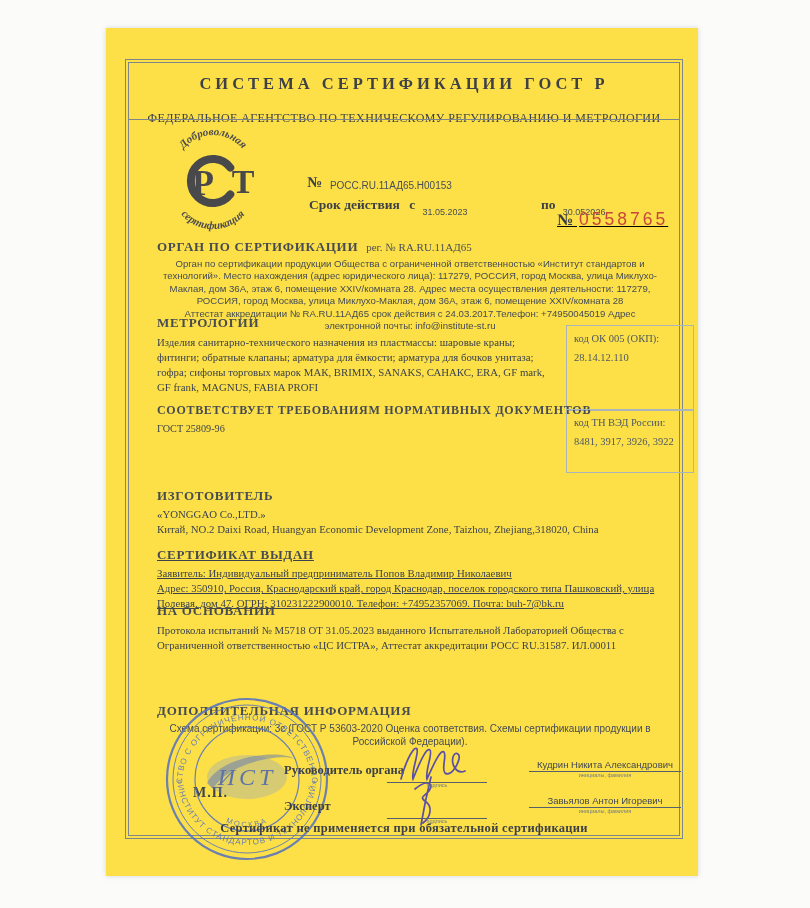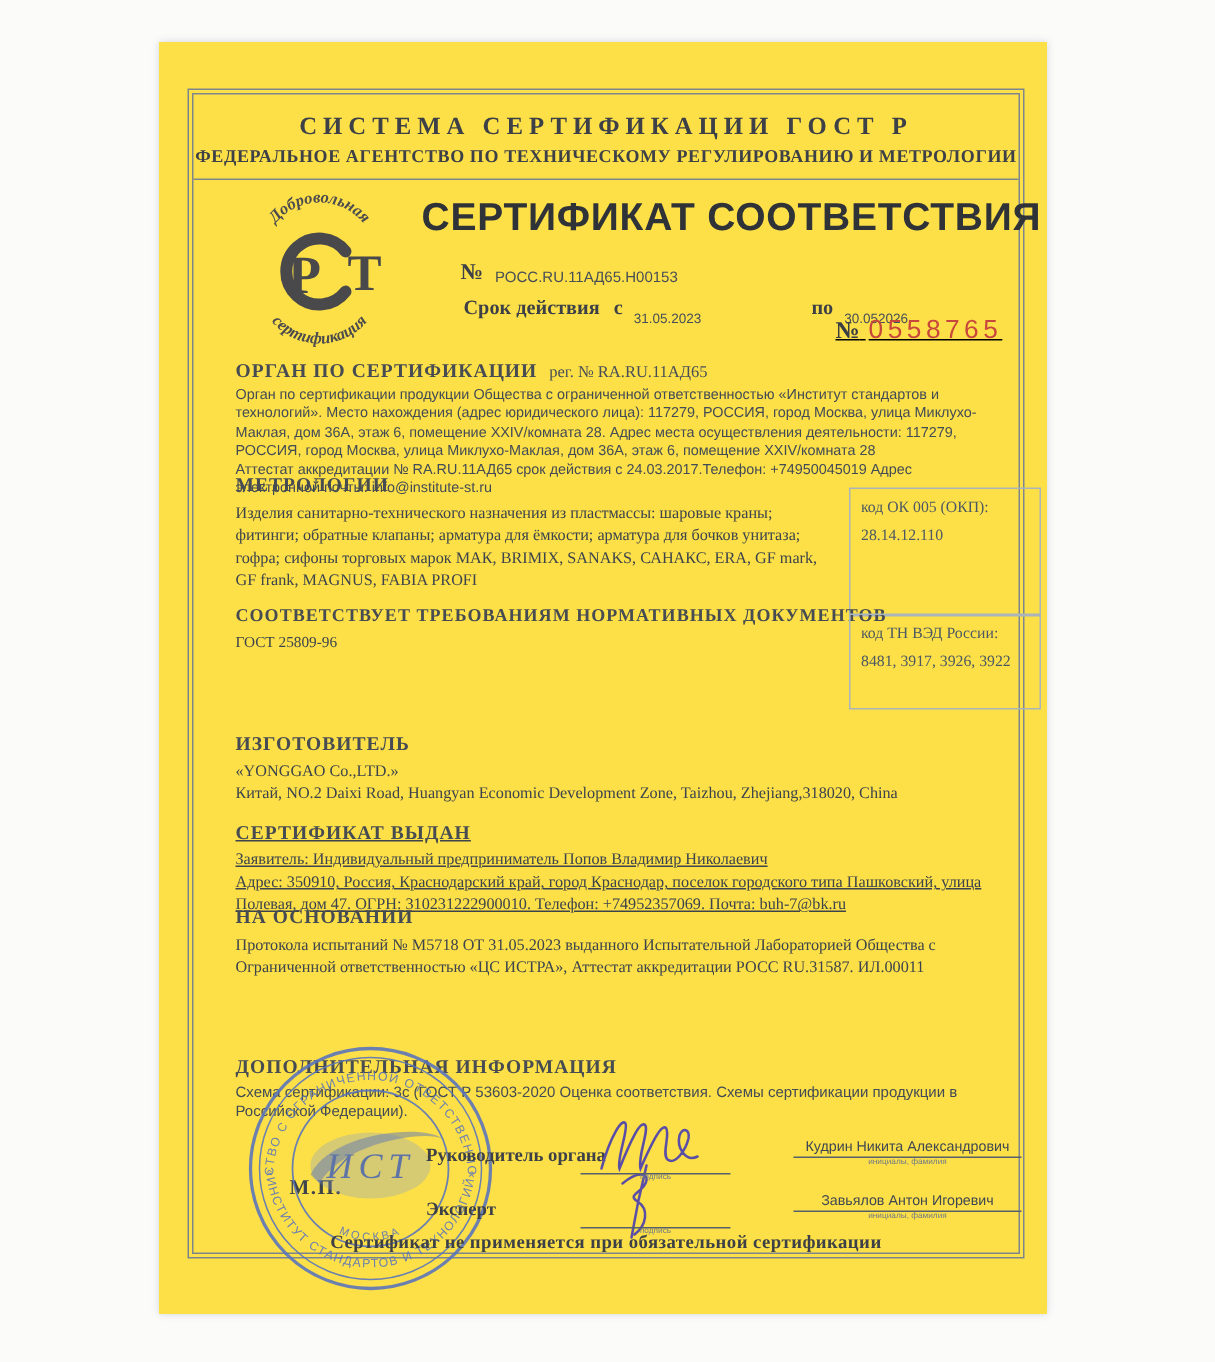--- a/index.html
+++ b/index.html
@@ -6,21 +6,21 @@
   body{width:810px;height:908px;background:#fbfbfa;position:relative;overflow:hidden;
        font-family:"Liberation Serif",serif;}
   .paper{position:absolute;left:106px;top:28px;width:592px;height:848px;
          background:#fde047;box-shadow:0 0 5px rgba(90,110,120,.25);}
   .frame{position:absolute;left:19px;top:31px;width:556px;height:778px;
          border:1px solid #7e868d;}
   .frame-inner{position:absolute;left:2px;top:2px;right:2px;bottom:2px;border:1px solid #7e868d;}
 
   .hdr{position:absolute;left:0;top:0;width:100%;text-align:center;}
   .hdr-line1{margin-top:11px;font-weight:bold;font-size:16.5px;letter-spacing:4px;color:#3d4147;}
-  .hdr-line2{margin-top:3px;font-weight:bold;font-size:12px;letter-spacing:.4px;color:#3d4147;}
+  .hdr-line2{margin-top:17px;font-weight:normal;font-size:12px;letter-spacing:.4px;color:#3d4147;}
   .hdr-rule{position:absolute;left:0;top:56px;width:100%;border-bottom:1px solid #7e868d;}
 
   .doc-title{position:absolute;left:152px;top:66px;width:400px;font-family:"Liberation Sans",sans-serif;
              font-weight:bold;font-size:26px;letter-spacing:.5px;color:#2f3338;white-space:nowrap;}
 
   .no-row{position:absolute;left:178px;top:110px;color:#3d4147;}
   .no-sym{font-weight:bold;font-size:15px;}
   .no-val{font-family:"Liberation Sans",sans-serif;font-size:10px;color:#474e57;
           position:relative;top:2px;margin-left:4px;}
 
@@ -31,21 +31,21 @@
 
   .blank-no{position:absolute;left:428px;top:146px;white-space:nowrap;text-decoration:underline;}
   .blank-no .sym{font-weight:bold;font-size:16px;color:#3a3e44;}
   .blank-no .digits{font-family:"Liberation Sans",sans-serif;font-size:17.5px;letter-spacing:3px;
                     color:#c8473c;margin-left:2px;}
 
   .sec{position:absolute;left:28px;right:16px;color:#3c434c;}
   .sec-h{font-weight:bold;font-size:13px;letter-spacing:.7px;color:#474c52;}
   .sec-h .reg{font-family:Liberation Serif, serif;font-weight:normal;font-size:11px;
               letter-spacing:0;color:#474e57;margin-left:4px;}
-  .p-sans{font-family:"Liberation Sans",sans-serif;font-size:9.6px;line-height:1.3;color:#434b55;margin:3px 0 0 0;}
+  .p-sans{font-family:"Liberation Sans",sans-serif;font-size:9.6px;line-height:1.3;color:#434b55;margin:3px 0 0 0;text-align:center;}
   .p-serif{font-size:10.8px;line-height:1.4;color:#3c434c;margin:4px 0 0 0;}
 
   .codebox{position:absolute;left:437px;width:114px;border:1px solid #a9b4bb;
            padding:7px 5px 0 7px;font-size:10.5px;color:#4c5863;}
   .codebox .val{margin-top:8px;}
   .codebox1{top:262px;height:77px;}
   .codebox2{top:346px;height:55px;}
 
   .narrow{width:398px;}
 
@@ -100,21 +100,20 @@
           </text>
           <text font-family="Liberation Serif,serif" font-size="11" font-weight="bold" font-style="italic">
             <textPath href="#arcBot" startOffset="50%" text-anchor="middle">сертификация</textPath>
           </text>
         </g>
         <path d="M 73.3 69.4 A 22 22 0 1 1 73.3 42.6" fill="none" stroke="#49494b" stroke-width="8" stroke-linecap="round"></path>
         <text x="46" y="70" font-family="Liberation Serif,serif" font-size="36" font-weight="bold" fill="#49494b" text-anchor="middle">Р</text>
         <text x="86" y="68" font-family="Liberation Serif,serif" font-size="34" font-weight="bold" fill="#49494b" text-anchor="middle">Т</text>
       </svg>
 
-      <div class="doc-title">СЕРТИФИКАТ СООТВЕТСТВИЯ</div>
 
       <div class="no-row">
         <span class="no-sym">№</span>
         <span class="no-val">РОСС.RU.11АД65.Н00153</span>
       </div>
 
       <div class="validity">
         <span>Срок действия</span>
         <span style="margin-left:6px;">с</span>
         <span class="date">31.05.2023</span>

